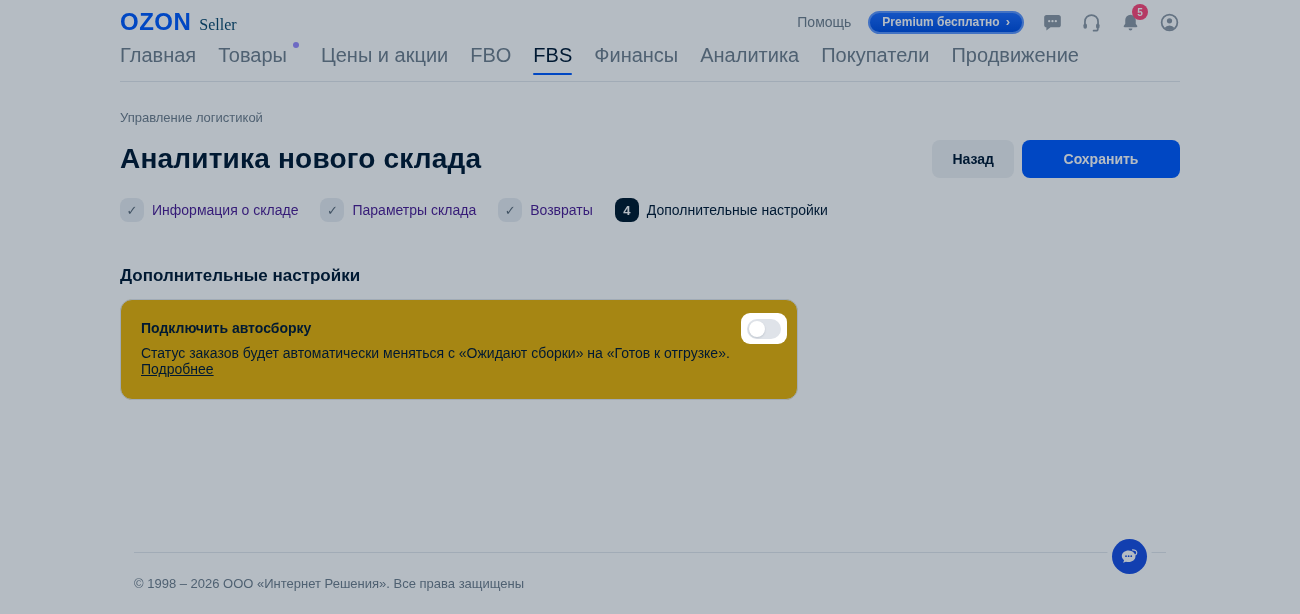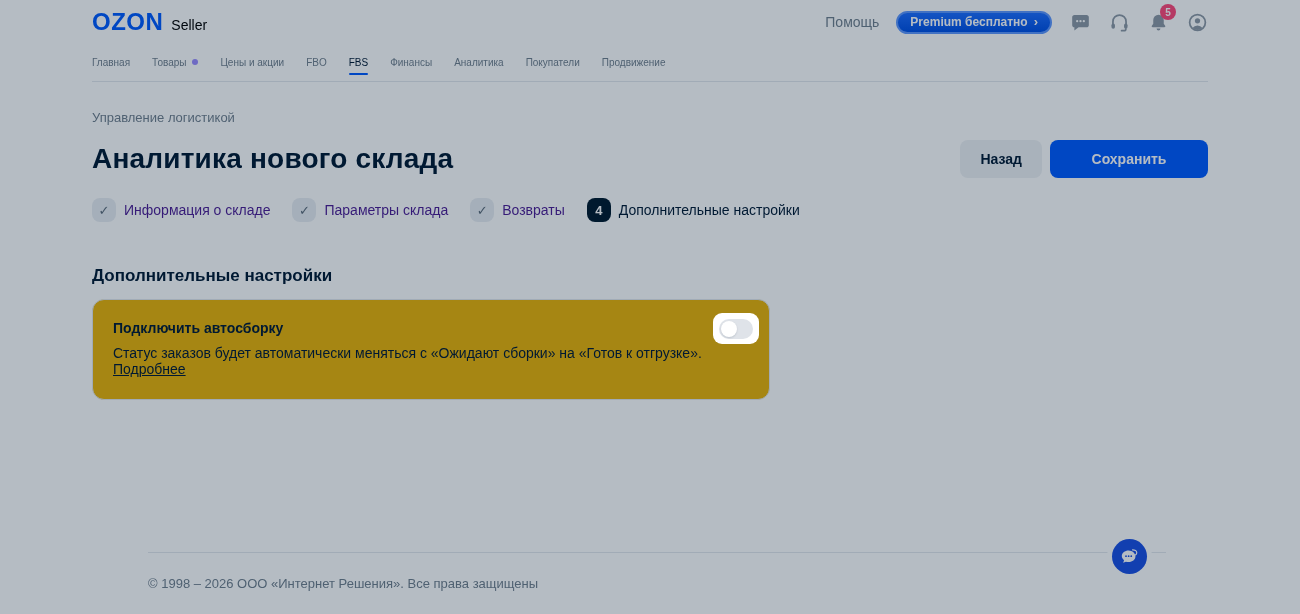--- a/index.html
+++ b/index.html
@@ -4,27 +4,27 @@
 <style>
   * { margin:0; padding:0; box-sizing:border-box; }
   html,body { width:1300px; height:614px; }
   body {
     font-family:"Liberation Sans", sans-serif;
     background:#ffffff;
     color:#001a34;
     overflow:hidden;
     position:relative;
   }
-  .content { padding:0 92px; position:relative; }
+  .content { padding:0 120px; position:relative; }
 
   
   .topbar { height:44px; display:flex; align-items:center; justify-content:space-between; }
   .logo { display:flex; align-items:baseline; gap:8px; cursor:pointer; }
   .logo-ozon { font-size:24px; font-weight:800; color:#005bff; letter-spacing:0.5px; }
-  .logo-seller { font-size:14px; font-weight:500; color:#000000; }
+  .logo-seller { font-size:16px; font-weight:500; color:#0c4a6e;font-family:Liberation Serif, serif; }
   .topbar-right { display:flex; align-items:center; gap:17px; }
   .help-link { font-size:14px; color:#707f8d; cursor:pointer;margin-left:10px; }
   .premium-pill {
     height:23px; display:flex; align-items:center; gap:6px;
     padding:0 12px; border-radius:12px; cursor:pointer;
     background:linear-gradient(180deg,#1d6dff 0%,#0050e6 100%);
     border:2px solid #5e97ff;
     color:#fff; font-size:12px; font-weight:700;
   }
   .premium-chevron { font-size:13px; font-weight:700; margin-top:-1px; }
@@ -33,21 +33,21 @@
   .badge {
     position:absolute; top:-7px; right:-7px;
     min-width:16px; height:16px; border-radius:8px;
     background:#ff4879; color:#fff;
     font-size:10px; font-weight:700;
     display:flex; align-items:center; justify-content:center; padding:0 4px;
   }
 
   
   .nav { display:flex; gap:22px; height:38px; align-items:center; border-bottom:1px solid #e3e8ed; }
-  .nav-item { font-size:10px; color:#707f8d; cursor:pointer; position:relative; height:100%; display:flex; align-items:center; gap:6px; }
+  .nav-item { font-size:20px; color:#707f8d; cursor:pointer; position:relative; height:100%; display:flex; align-items:flex-start; gap:6px; }
   .nav-item.active { color:#001a34; font-weight:500; }
   .nav-item.active::after {
     content:""; position:absolute; left:0; right:0; bottom:6px;
     height:2px; border-radius:1px; background:#005bff;
   }
   .nav-dot { width:6px; height:6px; border-radius:50%; background:#9b8cff; margin-top:-2px; }
 
   
   .breadcrumb { margin-top:28px; font-size:13px; color:#707f8d; cursor:pointer; width:max-content; }
   .title-row { margin-top:15px; display:flex; align-items:center; justify-content:space-between; }
@@ -89,21 +89,21 @@
     display:flex; align-items:center; justify-content:center;
   }
   .toggle { width:34px; height:20px; border-radius:10px; background:#dfe3e9; position:relative; cursor:pointer; }
   .toggle-knob {
     position:absolute; top:2px; left:2px; width:16px; height:16px;
     border-radius:50%; background:#ffffff;
     box-shadow:0 1px 2px rgba(0,26,52,0.15);
   }
 
   
-  .footer { position:absolute; left:148px; right:134px; top:552px; border-top:1px solid #e3e8ed; }
+  .footer { position:absolute; left:134px; right:134px; top:552px; border-top:1px solid #e3e8ed; }
   .copyright { margin-top:23px; font-size:13px; color:#707f8d; }
 
   
   .chat-fab {
     position:absolute; left:1112px; top:539px;
     width:35px; height:35px; border-radius:50%;
     background:#1a50e5; cursor:pointer;
     display:flex; align-items:center; justify-content:center;
     box-shadow:0 0 0 5px #ffffff; z-index:10;
   }

